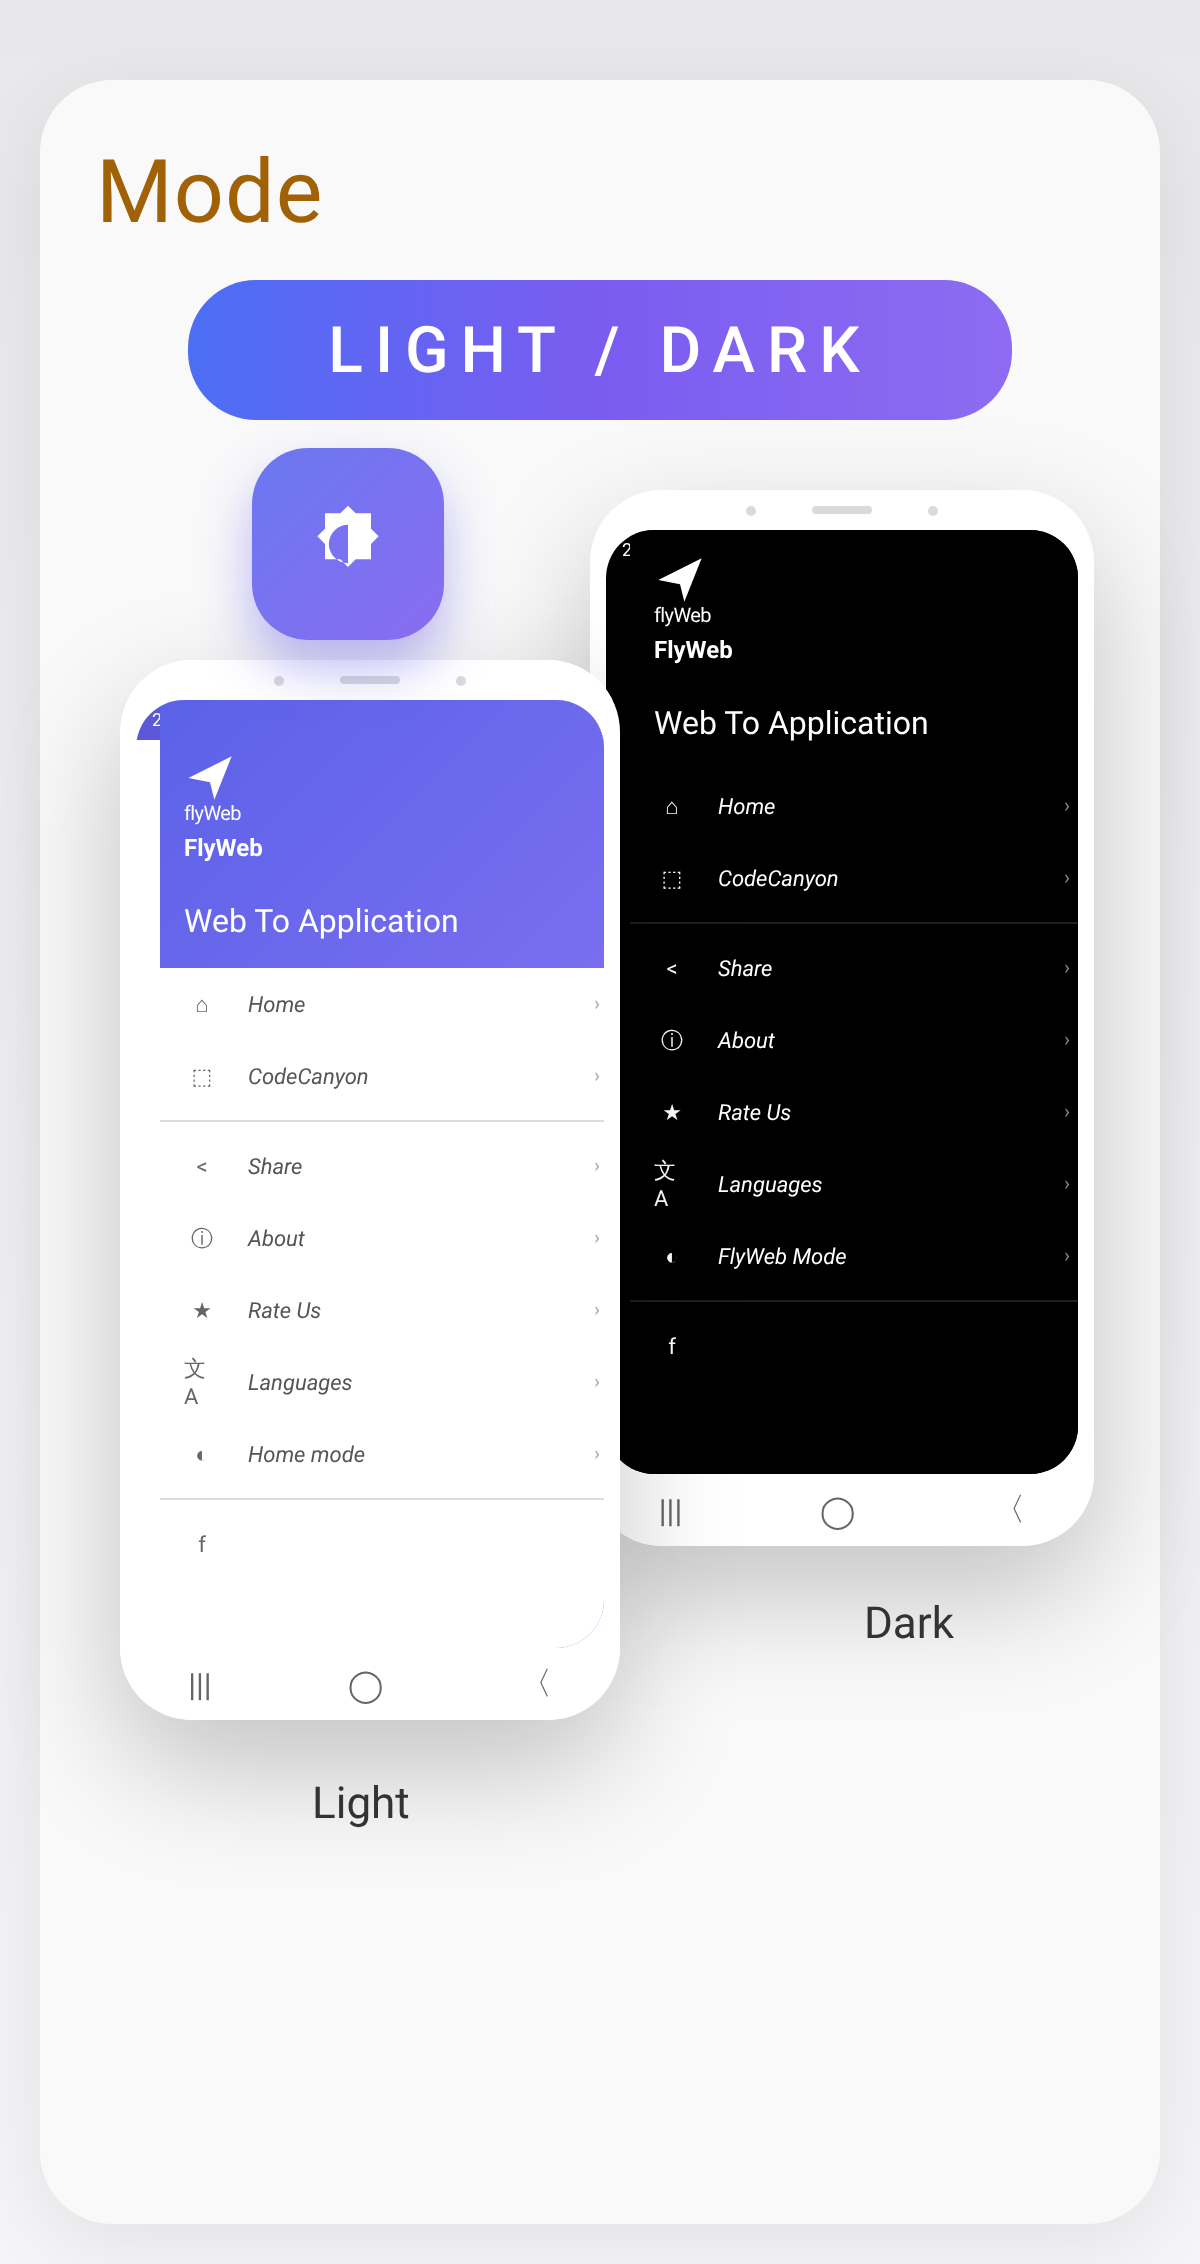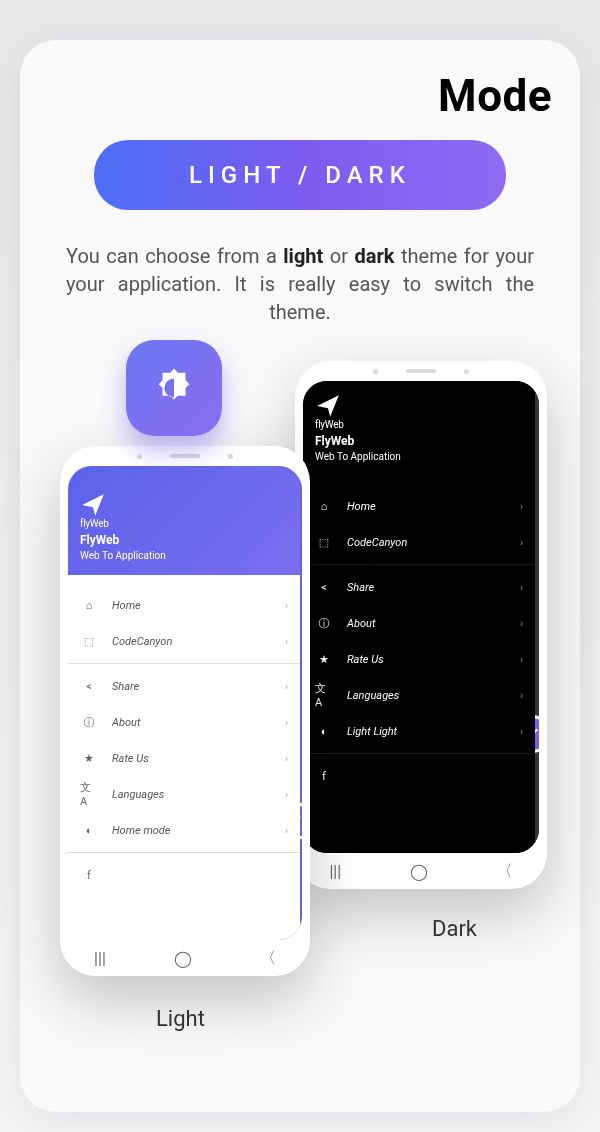--- a/index.html
+++ b/index.html
@@ -11,32 +11,32 @@
     justify-content: center;
   }
   .card {
     width: 560px;
     background: #f9f9fa;
     border-radius: 36px;
     box-shadow: 0 10px 40px rgba(0,0,0,0.08);
     padding: 30px 28px 50px;
     position: relative;
   }
-  .title { text-align: right; font-size: 44px; font-weight: 700; color: #000000; letter-spacing: 0.5px; }
+  .title { text-align: left; font-size: 44px; font-weight: 400; color: #a16207; letter-spacing: 0.5px; }
   .pill {
     margin: 18px auto 0;
     width: 412px;
     height: 70px;
     background: linear-gradient(90deg, #4c6ef5 0%, #7b5cf0 50%, #8d6cf2 100%);
     border-radius: 34px;
     display: flex;
     align-items: center;
     justify-content: center;
     color: #fff;
-    font-size: 24px;
+    font-size: 32px;
     font-weight: 500;
     letter-spacing: 6px;
   }
   .desc { margin: 32px 18px 0; font-size: 20px; color: #555; text-align: justify; text-align-last: center; line-height: 1.4; }
   .desc b { color: #222; font-weight: 700; }
   .phones { position: relative; margin-top: 20px; height: 720px; }
   .badge {
     position: absolute;
     top: -6px; left: 78px;
     width: 96px; height: 96px;
@@ -55,27 +55,27 @@
   }
   .phone.light { top: 100px; left: 12px; width: 250px; height: 530px; }
   .phone.dark  { top: 15px; right: 5px; width: 252px; height: 528px; }
   .bezel-top { height: 20px; background:#fff; display:flex; align-items:center; justify-content:center; gap:28px; }
   .speaker { width: 30px; height: 4px; background:#d9d9de; border-radius:3px; }
   .camdot { width:5px; height:5px; background:#d9d9de; border-radius:50%; }
   .screen { margin: 0 8px; height: calc(100% - 56px); border-radius: 24px; overflow:hidden; position:relative; }
   .statusbar { height: 20px; font-size: 9px; display:flex; justify-content:space-between; align-items:center; padding:0 8px; }
   .screen.dark { background:#000; color:#fff; }
   .screen.light-sc .statusbar { background:#5d58d8; color:#fff; }
-  .drawer { width: 232px; position:absolute; top:0; bottom:0; left:0; display:flex; flex-direction:column;gap:12px; }
+  .drawer { width: 232px; position:absolute; top:0; bottom:0; left:12px; display:flex; flex-direction:column; }
   .drawer.light-d { background:#fff; }
   .drawer.dark-d { background:#000; color:#fff; }
   .drawer-header { padding: 12px 12px 14px; }
   .drawer.light-d .drawer-header { background: linear-gradient(135deg, #5b62e8, #7a6ef0); color:#fff; padding-top:26px;}
   .brand-name { font-size: 12px; font-weight:700; margin-top:4px; }
-  .brand-sub { font-size: 10px; margin-top:3px; }
+  .brand-sub { font-size: 16px; margin-top:20px; }
   .drawer-header .logo-t { font-size:10px; letter-spacing:-0.3px; }
   .menu { flex:1; overflow:hidden; }
   .mitem { display:flex; align-items:center; height:36px; padding: 0 12px; font-size:11px; }
   .mitem .mi-icon { width:18px; display:flex; justify-content:center; }
   .mitem .mi-label { flex:1; margin-left:14px;font-style:italic; }
   .mitem .chev { opacity:0.5; font-size:10px; }
   .drawer.light-d .mitem { color:#555; }
   .drawer.light-d .mitem .mi-icon { color:#666; }
   .drawer.dark-d .mitem { color:#fff; }
   .divider { height:1px; background:rgba(120,120,120,0.25); margin:4px 0;}
@@ -89,23 +89,20 @@
   .caption.d { top: 570px; right: 75px; }
   svg { display:block; }
   .sb-right { display:flex; align-items:center; gap:3px; }
 </style>
 </head>
 <body>
 
 <div class="card">
   <h1 class="title">Mode</h1>
   <div class="pill">LIGHT / DARK</div>
-  <p class="desc">
-    <span>You can choose from a </span><b>light</b><span> or </span><b>dark</b><span> theme for your your application. It is really easy to switch the theme.</span>
-  </p>
 
   <div class="phones">
 
     <div class="badge">
       <svg width="46" height="46" viewBox="0 0 24 24" fill="#fff">
         <path d="M12 2l2 2h4v4l2 2-2 2v4h-4l-2 2-2-2H6v-4l-2-2 2-2V4h4l2-2zm0 5a5 5 0 000 10V7z"></path>
       </svg>
     </div>
 
     <div class="phone dark">
@@ -163,21 +160,21 @@
                 <span class="mi-label">Rate Us</span>
                 <span class="chev">›</span>
               </div>
             <div class="mitem">
                 <span class="mi-icon">文A</span>
                 <span class="mi-label">Languages</span>
                 <span class="chev">›</span>
               </div>
             <div class="mitem">
                 <span class="mi-icon">◐</span>
-                <span class="mi-label">Light Light</span>
+                <span class="mi-label">FlyWeb Mode</span>
                 <span class="chev">›</span>
               </div>
             <div class="divider"></div>
             <div class="mitem">
                 <span class="mi-icon">f</span>
                 <span class="mi-label"></span>
               </div>
           </div>
         </div>
       </div>

